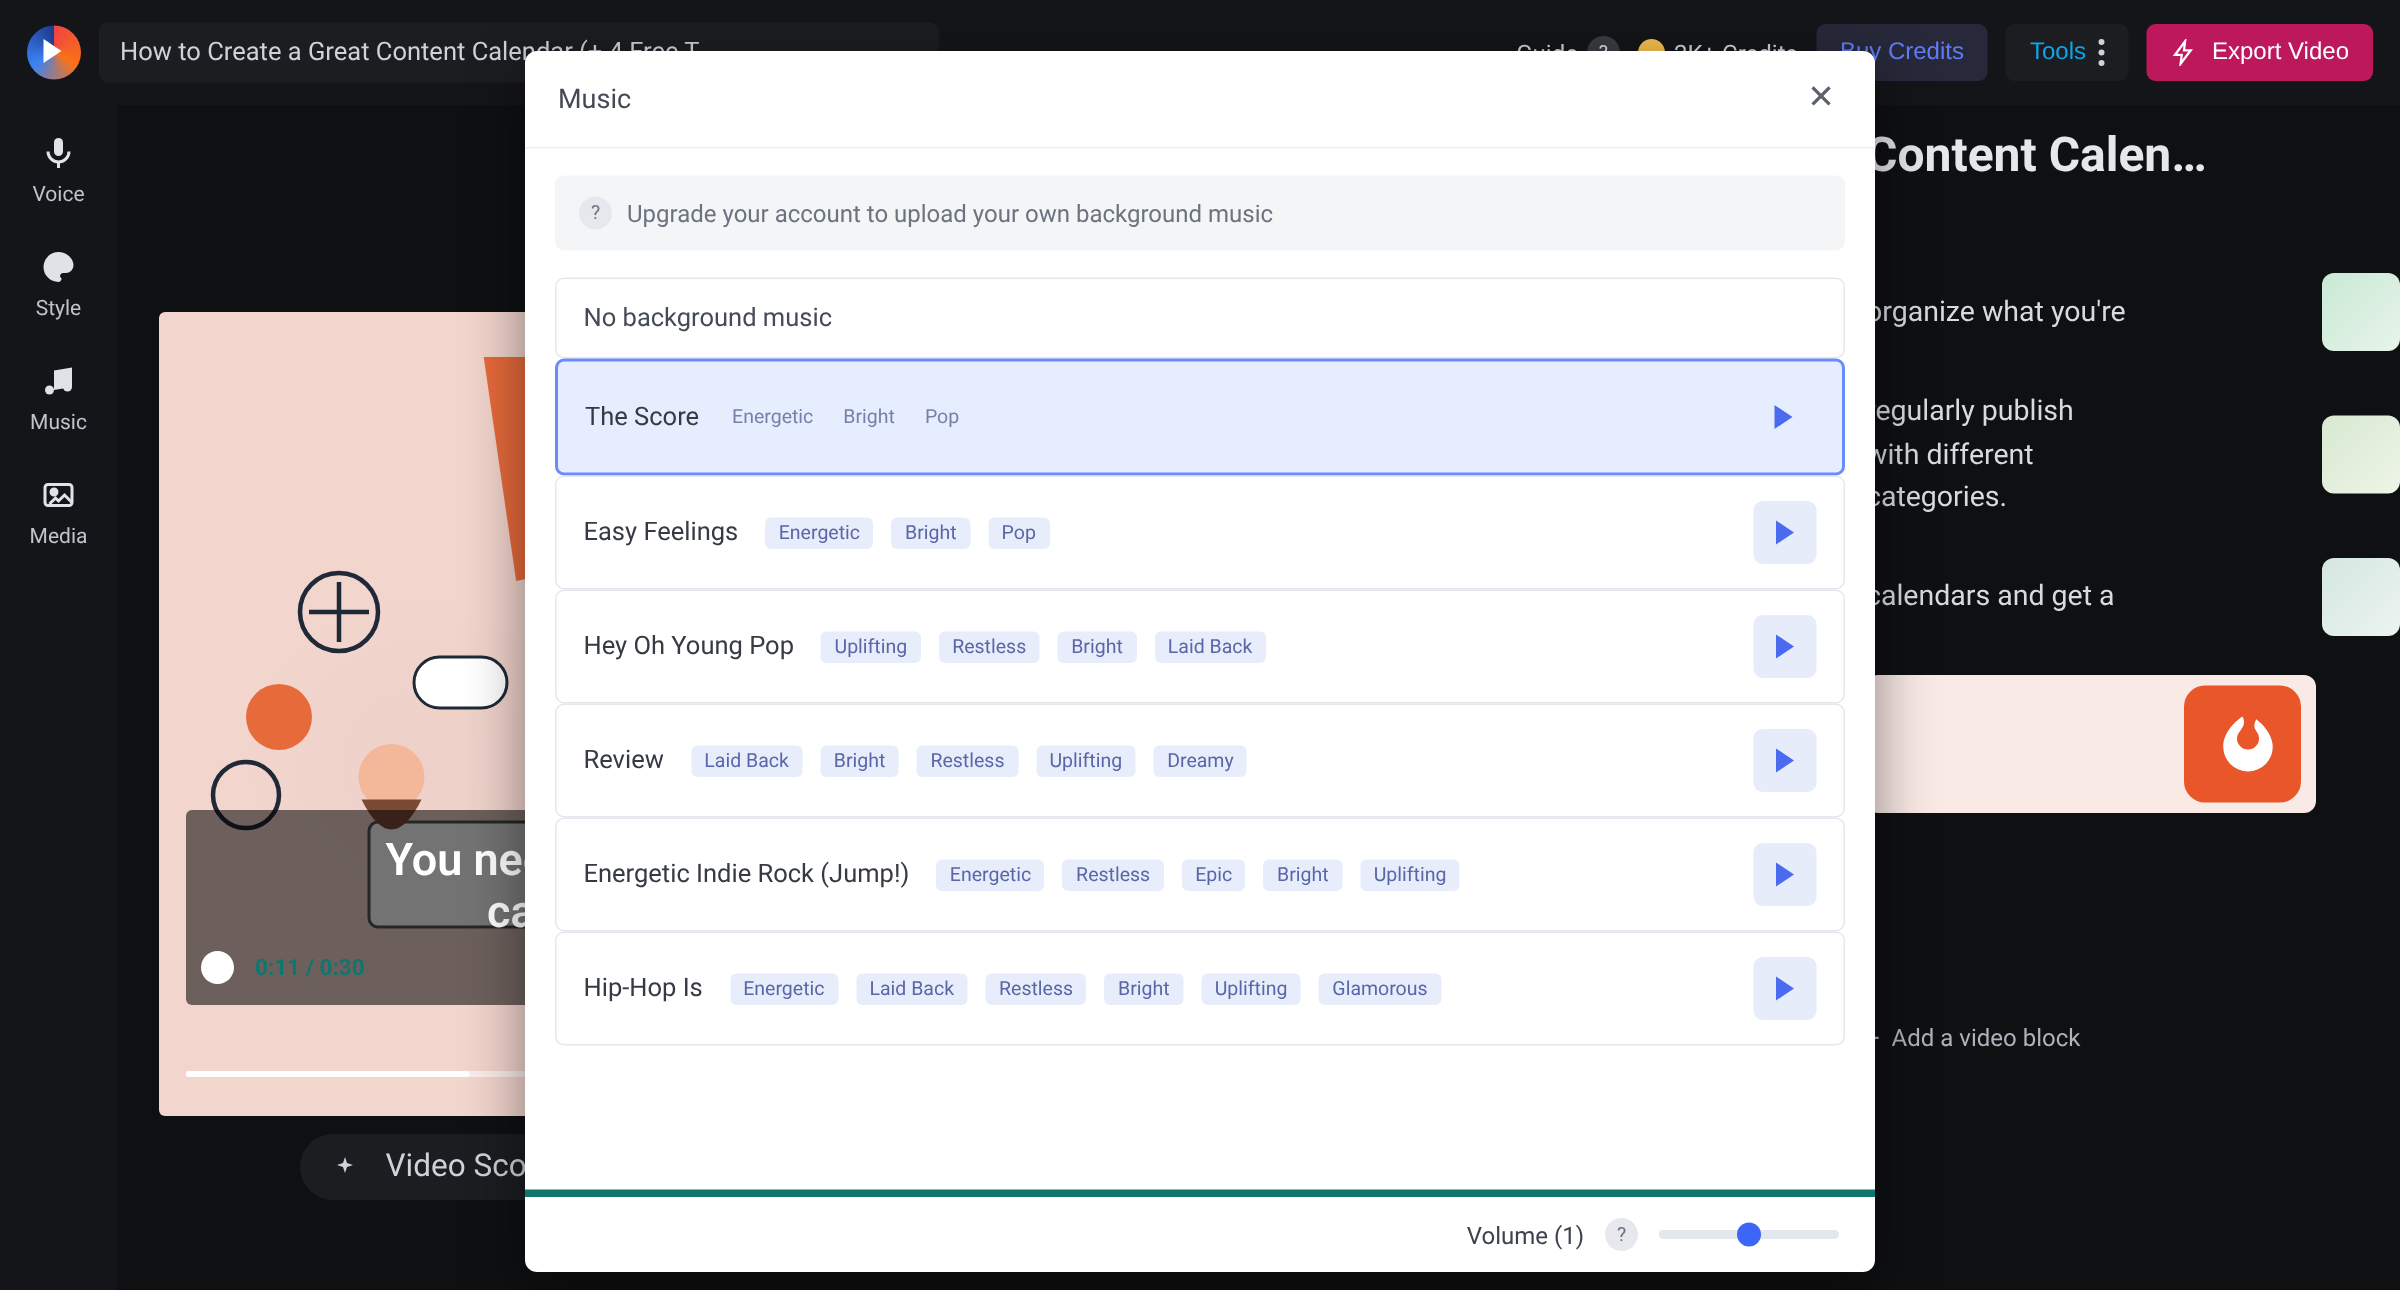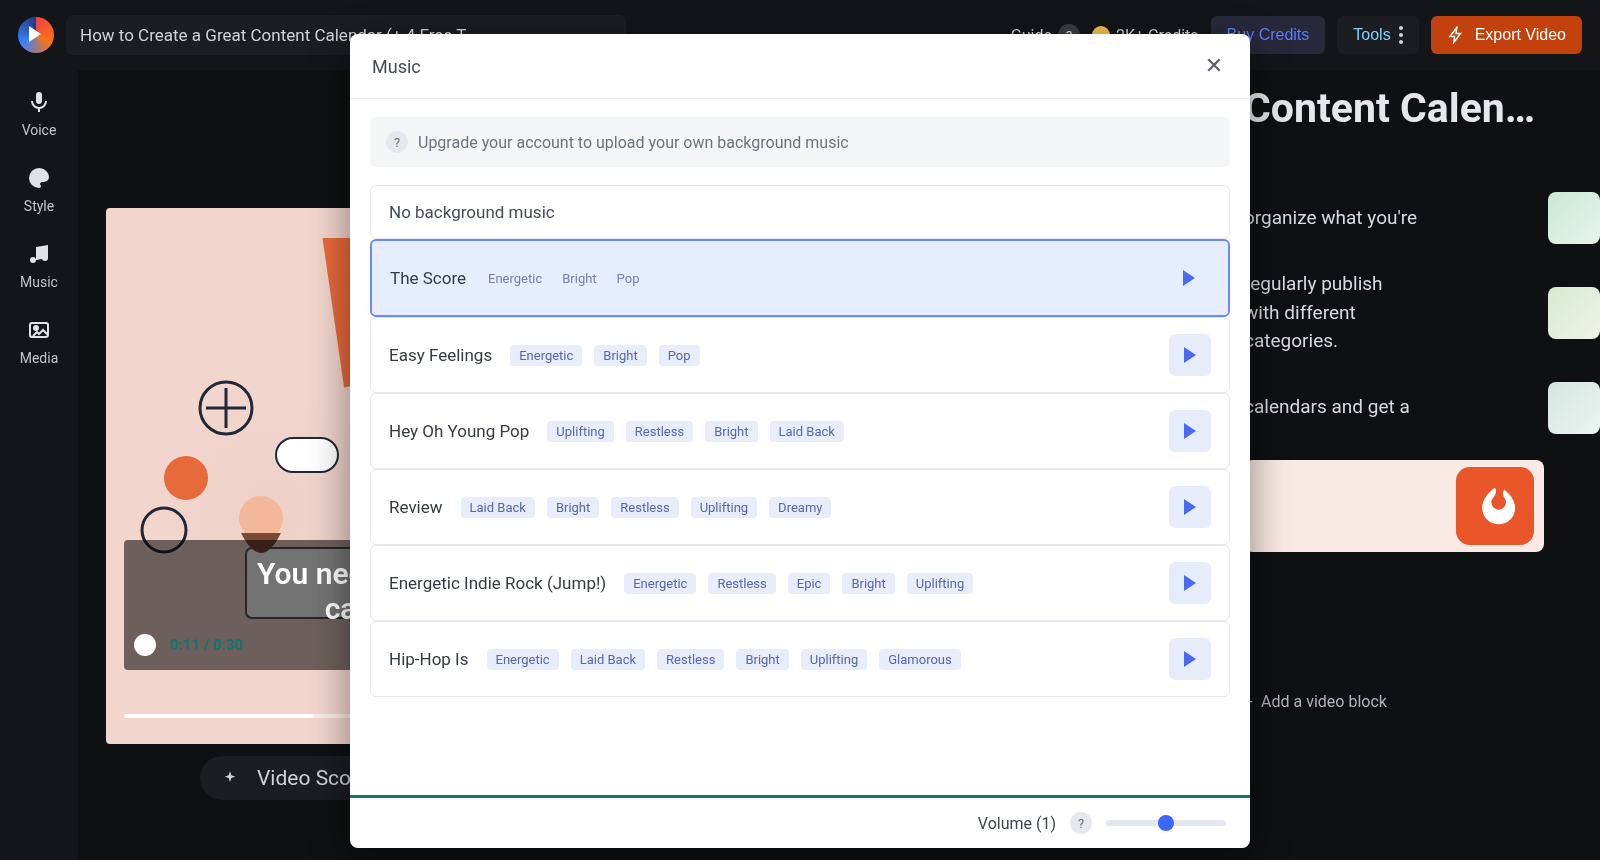--- a/index.html
+++ b/index.html
@@ -45,22 +45,22 @@
     white-space: nowrap;
     overflow: hidden;
     text-overflow: ellipsis;
   }
   .topbar-spacer { flex: 1; }
   .guide-link { color:#cfd2d8; font-size:16px; display:flex; align-items:center; gap:6px; }
   .help-circle { width:22px; height:22px; border-radius:50%; background:#3a3c42; font-size:13px; color:#dbe1ea; display:flex; align-items:center; justify-content:center; }
   .credits-pill { display:flex; align-items:center; gap:6px; font-size:16px; color:#cfd2d8; }
   .btn { border:none; border-radius:6px; padding:10px 16px; font-size:16px; cursor:pointer; }
   .btn-buy { background:#27293a; color:#5f7df8; }
-  .btn-tools { background:#1c1d21; color:#7dd3fc; display:flex; align-items:center; gap:8px; }
-  .btn-export { background:#c2410c; color:#fff; display:flex; align-items:center; gap:10px; font-weight:500; }
+  .btn-tools { background:#1c1d21; color:#0ea5e9; display:flex; align-items:center; gap:8px; }
+  .btn-export { background:#be185d; color:#fff; display:flex; align-items:center; gap:10px; font-weight:500; }
 
   
   .sidebar {
     position:absolute;
     left:0; top:70px; bottom:0;
     width:78px;
     background:#141518;
     display:flex; flex-direction:column;
     align-items:center;
     padding-top:18px;
@@ -131,21 +131,21 @@
     display:flex; align-items:center; justify-content:center;
   }
 
   
   .right-panel {
     position:absolute;
     right:0; top:84px;
     width:356px;
     color:#1f2937;
   }
-  .right-title { font-size:41px; font-weight:700; color:#e5e7eb; margin-bottom:60px; white-space:nowrap; }
+  .right-title { font-size:32px; font-weight:700; color:#e5e7eb; margin-bottom:60px; white-space:nowrap; }
   .right-row { display:flex; align-items:center; gap:18px; margin-bottom:26px; }
   .right-text { flex:1; font-size:19px; line-height:1.5; color:#d7dbe1; white-space:nowrap; }
   .thumb { width:52px; height:52px; border-radius:8px; background:#e8f4ea; flex:0 0 auto; }
   .thumb.t1{background:linear-gradient(135deg,#c8e9d5,#e8f4ea);}
   .thumb.t2{background:linear-gradient(135deg,#d7e9d0,#eef5e7);}
   .thumb.t3{background:linear-gradient(135deg,#d4e6e0,#ecf4f1);}
   .sem-card {
     margin-top:18px;
     width:300px; height:92px;
     background:#faeae6;
@@ -225,21 +225,21 @@
     color:#4a6bf0;
     display:flex; align-items:center; justify-content:center;
     flex:0 0 auto;
     margin-left:auto;
     cursor:pointer;
   }
   .play-btn.plain { background:transparent; color:#4a6bf0; }
   .tri { width:0; height:0; border-left:12px solid currentColor; border-top:8px solid transparent; border-bottom:8px solid transparent; }
 
   .modal-foot {
-    border-top:3px solid #0f766e;
+    border-top:5px solid #0f766e;
     padding:14px 24px;
     display:flex; align-items:center; justify-content:flex-end;
     gap:14px;
   }
   .vol-label { font-size:16px; color:#3d434d; }
   .help-dot { width:22px; height:22px; border-radius:50%; background:#e6e8ee; color:#6b7280; font-size:13px; display:flex; align-items:center; justify-content:center; }
   .slider {
     width:120px; height:6px; background:#e4e7ee; border-radius:3px; position:relative;
   }
   .slider .fill{ position:absolute; left:0; top:0; bottom:0; width:50%; background:#e4e7ee; border-radius:3px; }

